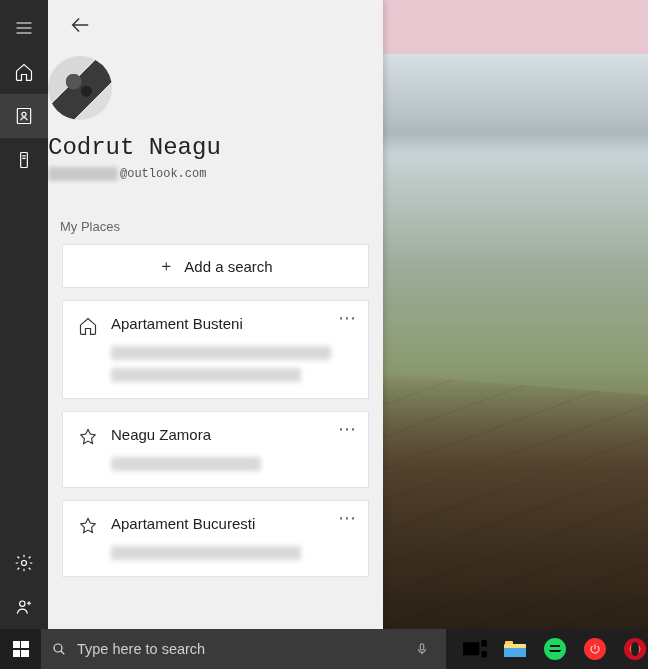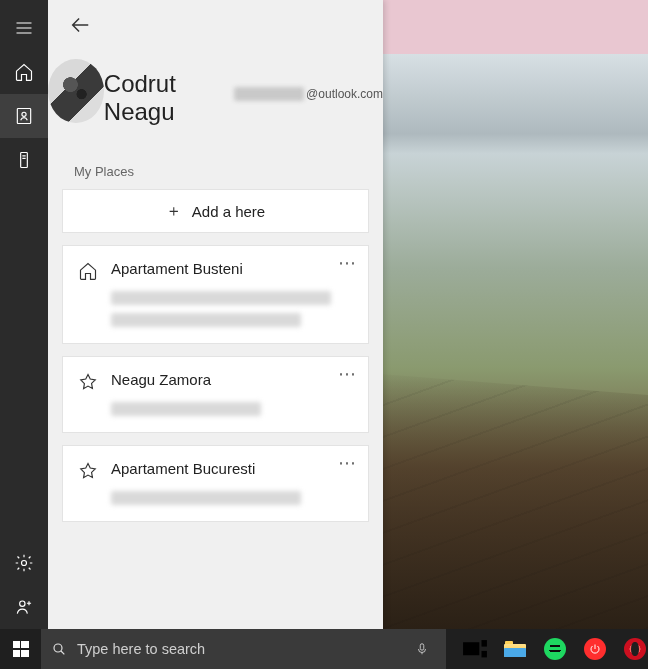--- a/index.html
+++ b/index.html
@@ -39,34 +39,34 @@
   
   .panel {
     position:absolute; top:0; left:48px; width:335px; bottom:40px;
     background:#f0f0f0; z-index:4; display:flex; flex-direction:column;
     box-shadow: 2px 0 6px rgba(0,0,0,.15);
   }
   .panel-header { height:50px; display:flex; align-items:center; padding-left:14px; }
   .back-btn { width:36px; height:36px; display:flex; align-items:center; justify-content:center; cursor:pointer; }
   .back-btn svg { width:22px; height:22px; stroke:#333; fill:none; stroke-width:1.6; }
 
-  .profile { display:flex; flex-direction:row; align-items:center; padding: 6px 0 18px; }
+  .profile { display:flex; flex-direction:column; padding: 6px 0 18px; font-family: Liberation Mono, monospace; }
   .avatar {
     width:64px; height:64px; border-radius:50%;
     background:
       radial-gradient(circle at 40% 40%, #555 0 14%, transparent 15%),
       radial-gradient(circle at 60% 55%, #222 0 10%, transparent 11%),
       linear-gradient(135deg, #d9d9d9 0 40%, #3a3a3a 40% 70%, #ddd 70% 100%);
     filter: grayscale(1);
   }
   .display-name { font-size:24px; font-weight:300; color:#222; margin-top:14px; }
   .email-row { margin-top:6px; font-size:12px; color:#555; display:flex; align-items:center; gap:2px;}
   .blur-chip { width:70px; height:14px; background:#c9c9c9; border-radius:2px; filter:blur(2px); }
 
-  .section-label { font-size:13px; color:#666; padding: 20px 26px 10px; }
+  .section-label { font-size:13px; color:#666; padding: 20px 12px 10px; }
 
   .cards { padding: 0 14px 14px; display:flex; flex-direction:column; gap:12px; }
   .card { background:#fff; border:1px solid #e3e3e3; position:relative; }
   .add-place { display:flex; align-items:center; justify-content:center; height:44px; cursor:pointer; gap:10px; font-size:15px; color:#222;}
   .plus { font-size:16px; font-weight:300; color:#333; }
 
   .place { padding:14px 14px 16px 14px; }
   .place-head { display:flex; align-items:flex-start; gap:12px; }
   .place-icon { width:22px; display:flex; justify-content:center; padding-top:1px;}
   .place-icon svg { width:20px; height:20px; stroke:#333; fill:none; stroke-width:1.4; }
@@ -181,21 +181,21 @@
       <span class="blur-chip"></span>
       <span>@outlook.com</span>
     </div>
   </div>
 
   <div class="section-label">My Places</div>
 
   <div class="cards">
     <div class="card add-place">
       <span class="plus">＋</span>
-      <span>Add a here</span>
+      <span>Add a search</span>
     </div>
 
     <div class="card place">
       <span class="more">⋯</span>
       <div class="place-head">
         <span class="place-icon">
           <svg viewBox="0 0 24 24">
               <path d="M3 11l9-8 9 8v10a1 1 0 0 1-1 1h-5v-7h-6v7H4a1 1 0 0 1-1-1z"></path>
             </svg>
         </span>

